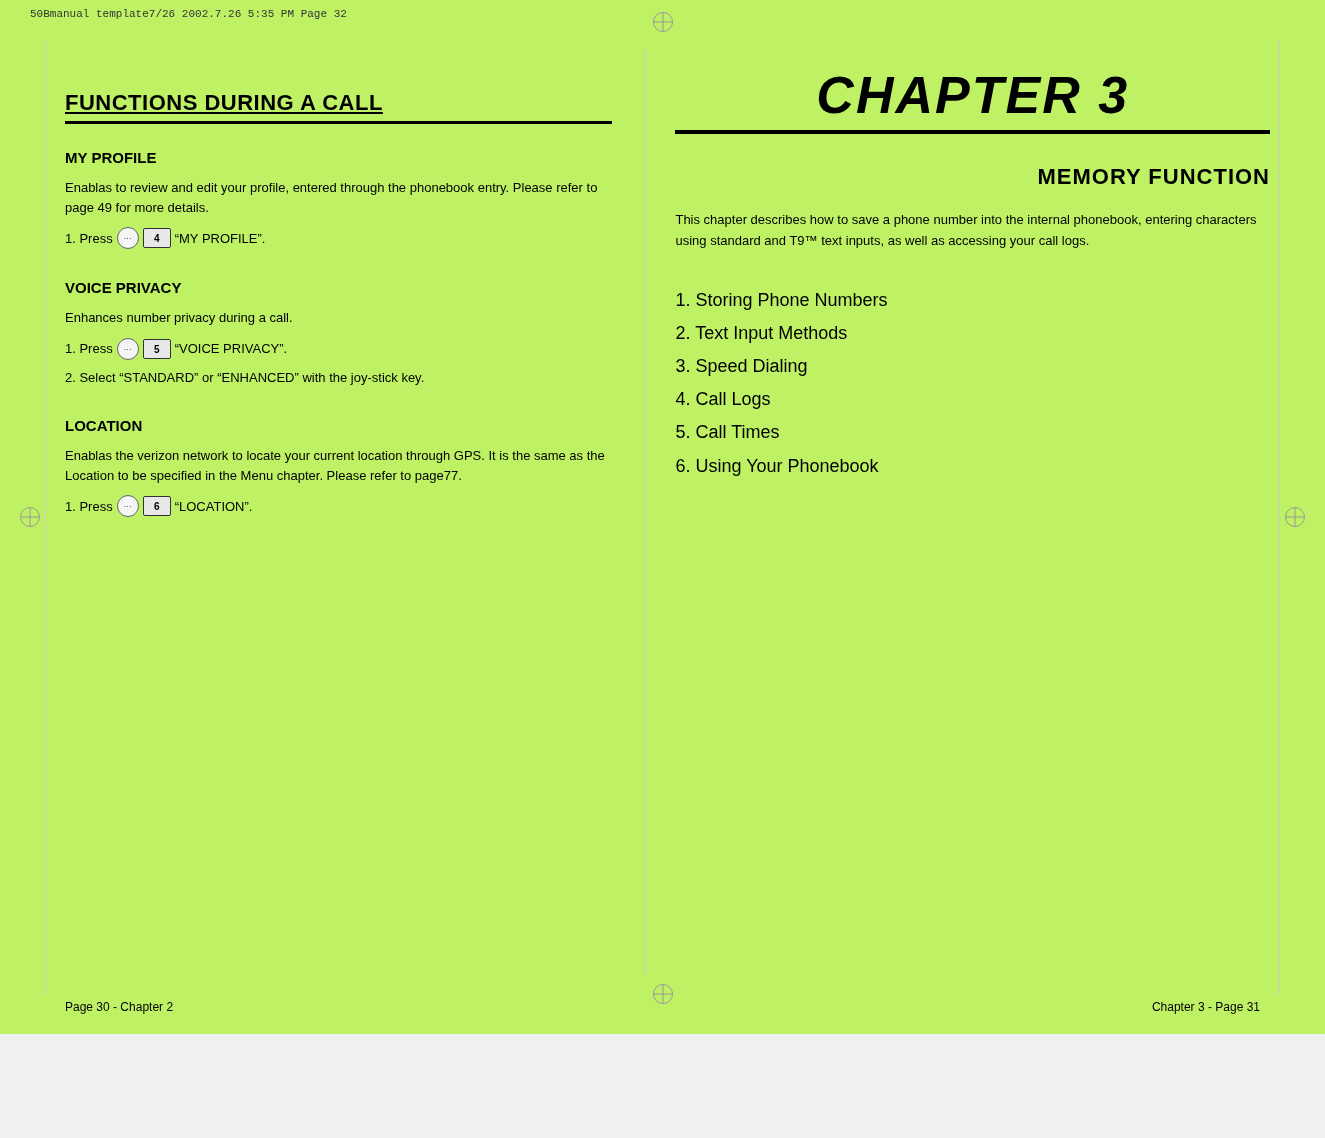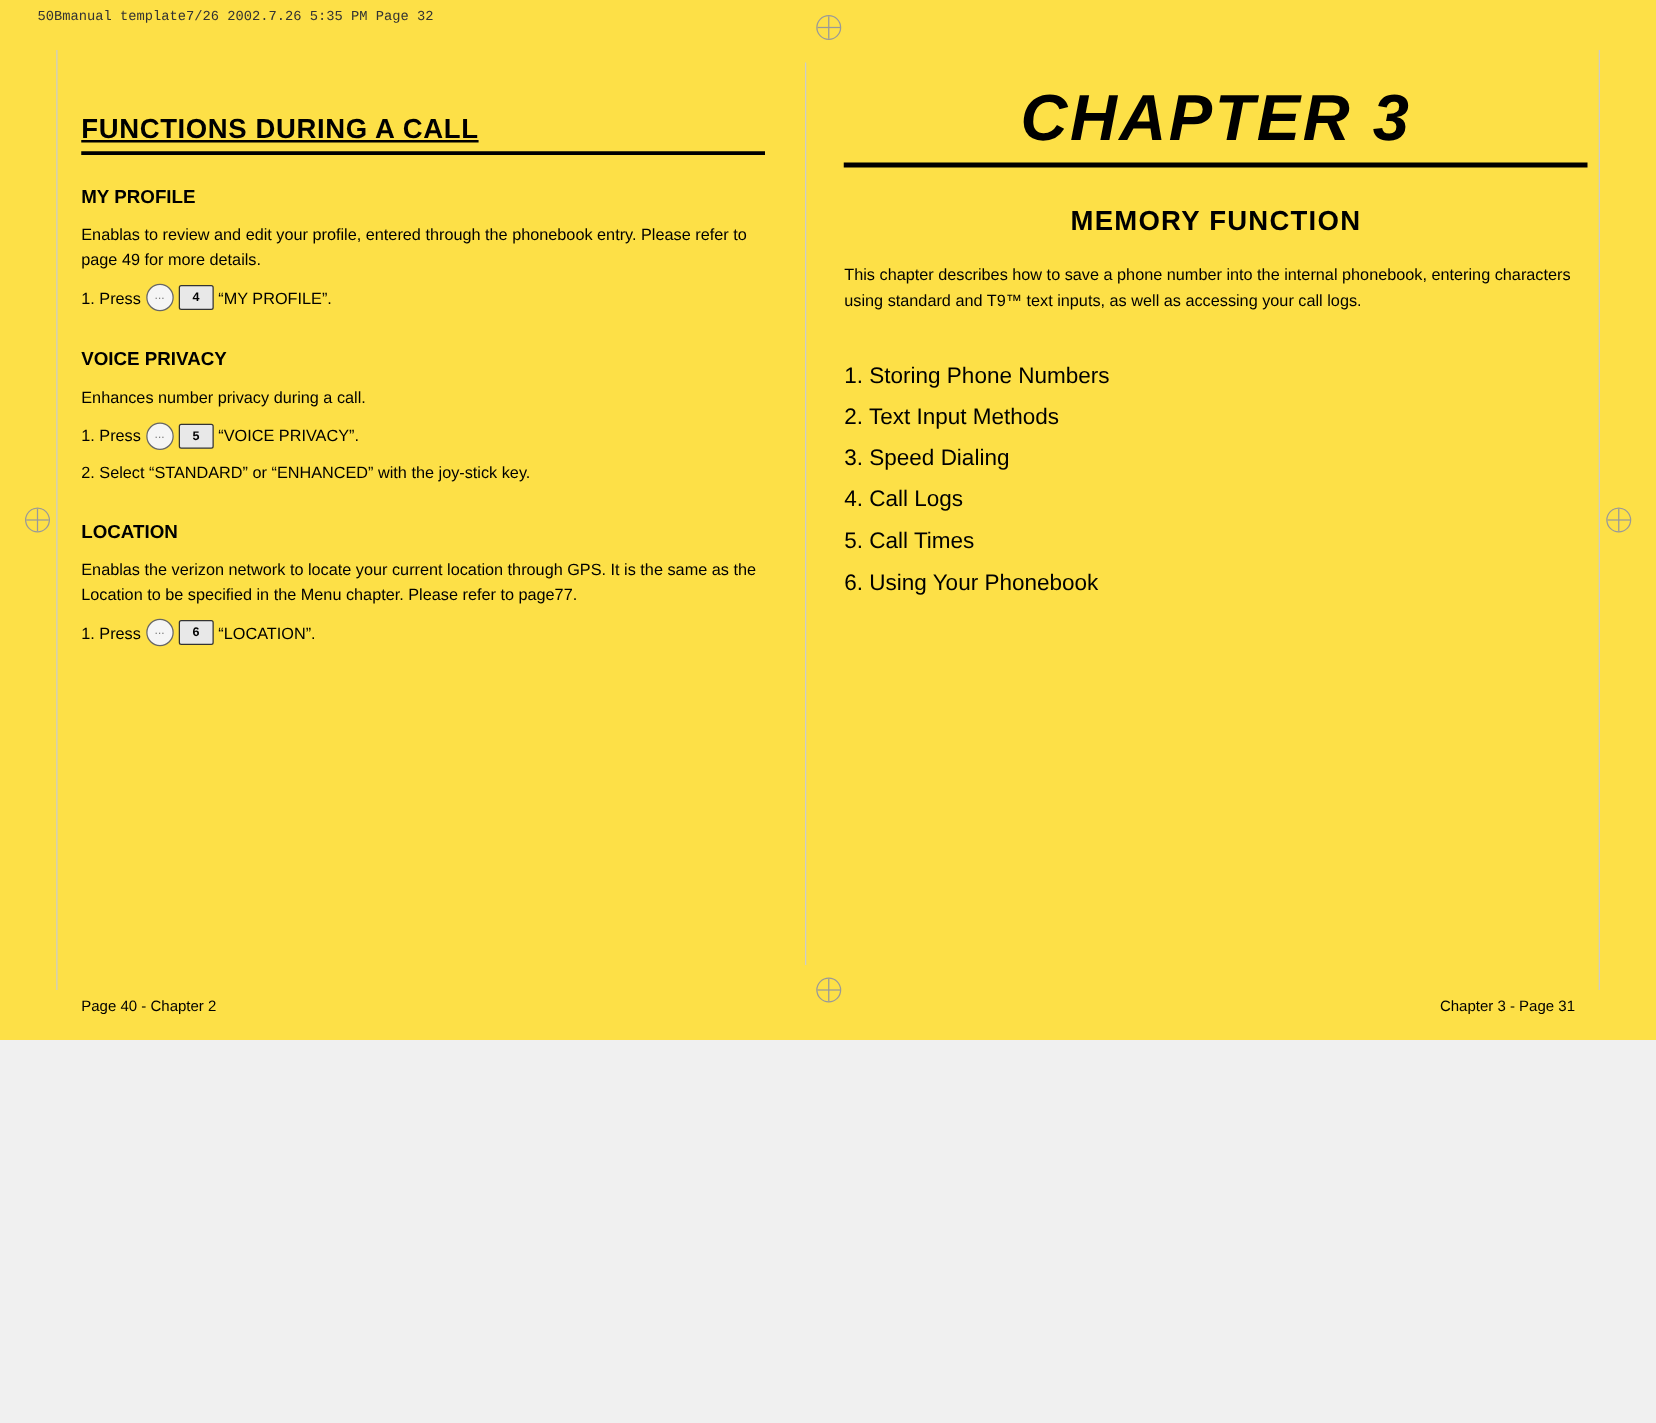--- a/index.html
+++ b/index.html
@@ -12,22 +12,22 @@
       background: #f0f0f0;
       display: flex;
       justify-content: center;
       align-items: flex-start;
       min-height: 100vh;
       font-family: Arial, Helvetica, sans-serif;
     }
 
     .page-container {
       width: 1325px;
-      height: 832px;
-      background: #fde047;
+      height: 1034px;
+      background: #bef264;
       position: relative;
       overflow: hidden;
     }
 
     .print-header {
       position: absolute;
       top: 8px;
       left: 30px;
       font-size: 11px;
       color: #333;
@@ -221,21 +221,21 @@
 
     .chapter-divider {
       height: 4px;
       background: #000;
       margin-bottom: 30px;
     }
 
     .memory-heading {
       font-size: 22px;
       font-weight: bold;
-      text-align: center;
+      text-align: right;
       color: #000;
       margin-bottom: 20px;
       letter-spacing: 1px;
       margin-top: 14px;
     }
 
     .memory-description {
       font-size: 13px;
       line-height: 1.6;
       color: #000;
@@ -354,16 +354,16 @@
         <li>6. Using Your Phonebook</li>
       </ul>
 
     </div>
   </div>
 
   <div class="reg-mark-bottom-center">
     <div class="reg-mark"></div>
   </div>
 
-  <div class="footer-left">Page 40 - Chapter 2</div>
+  <div class="footer-left">Page 30 - Chapter 2</div>
   <div class="footer-right">Chapter 3 - Page 31</div>
 
 </div>
 
 </body></html>

